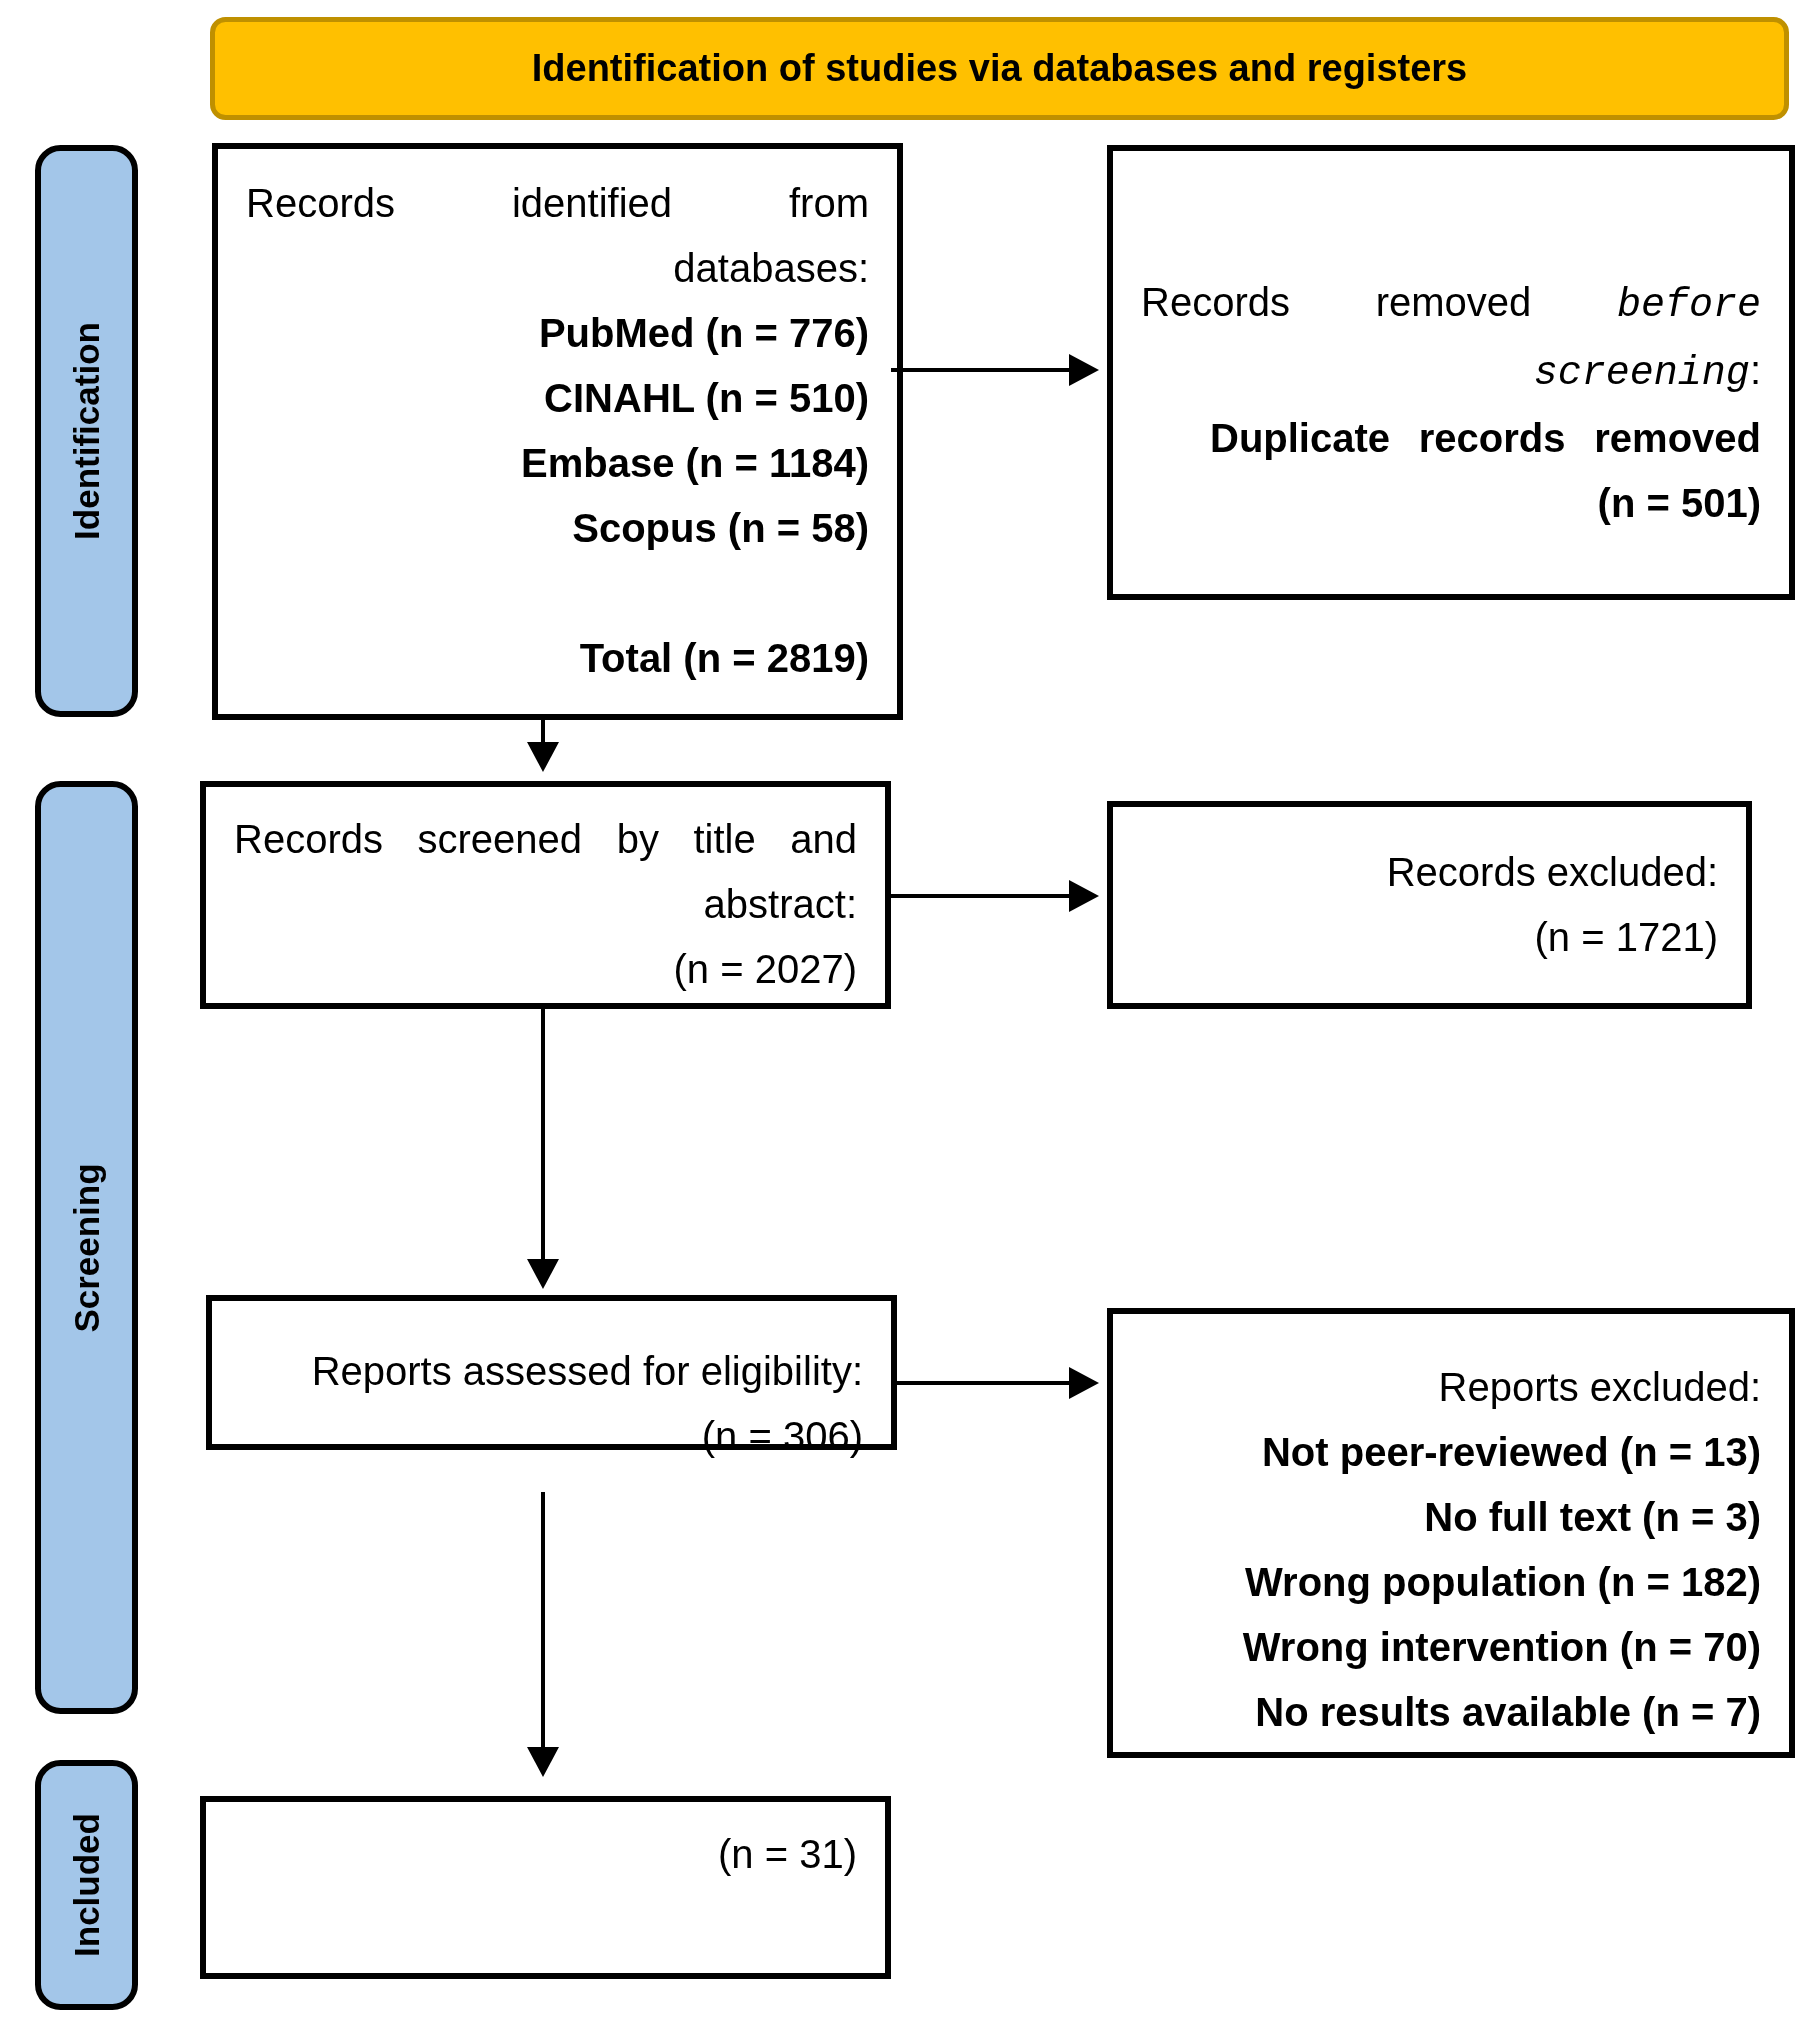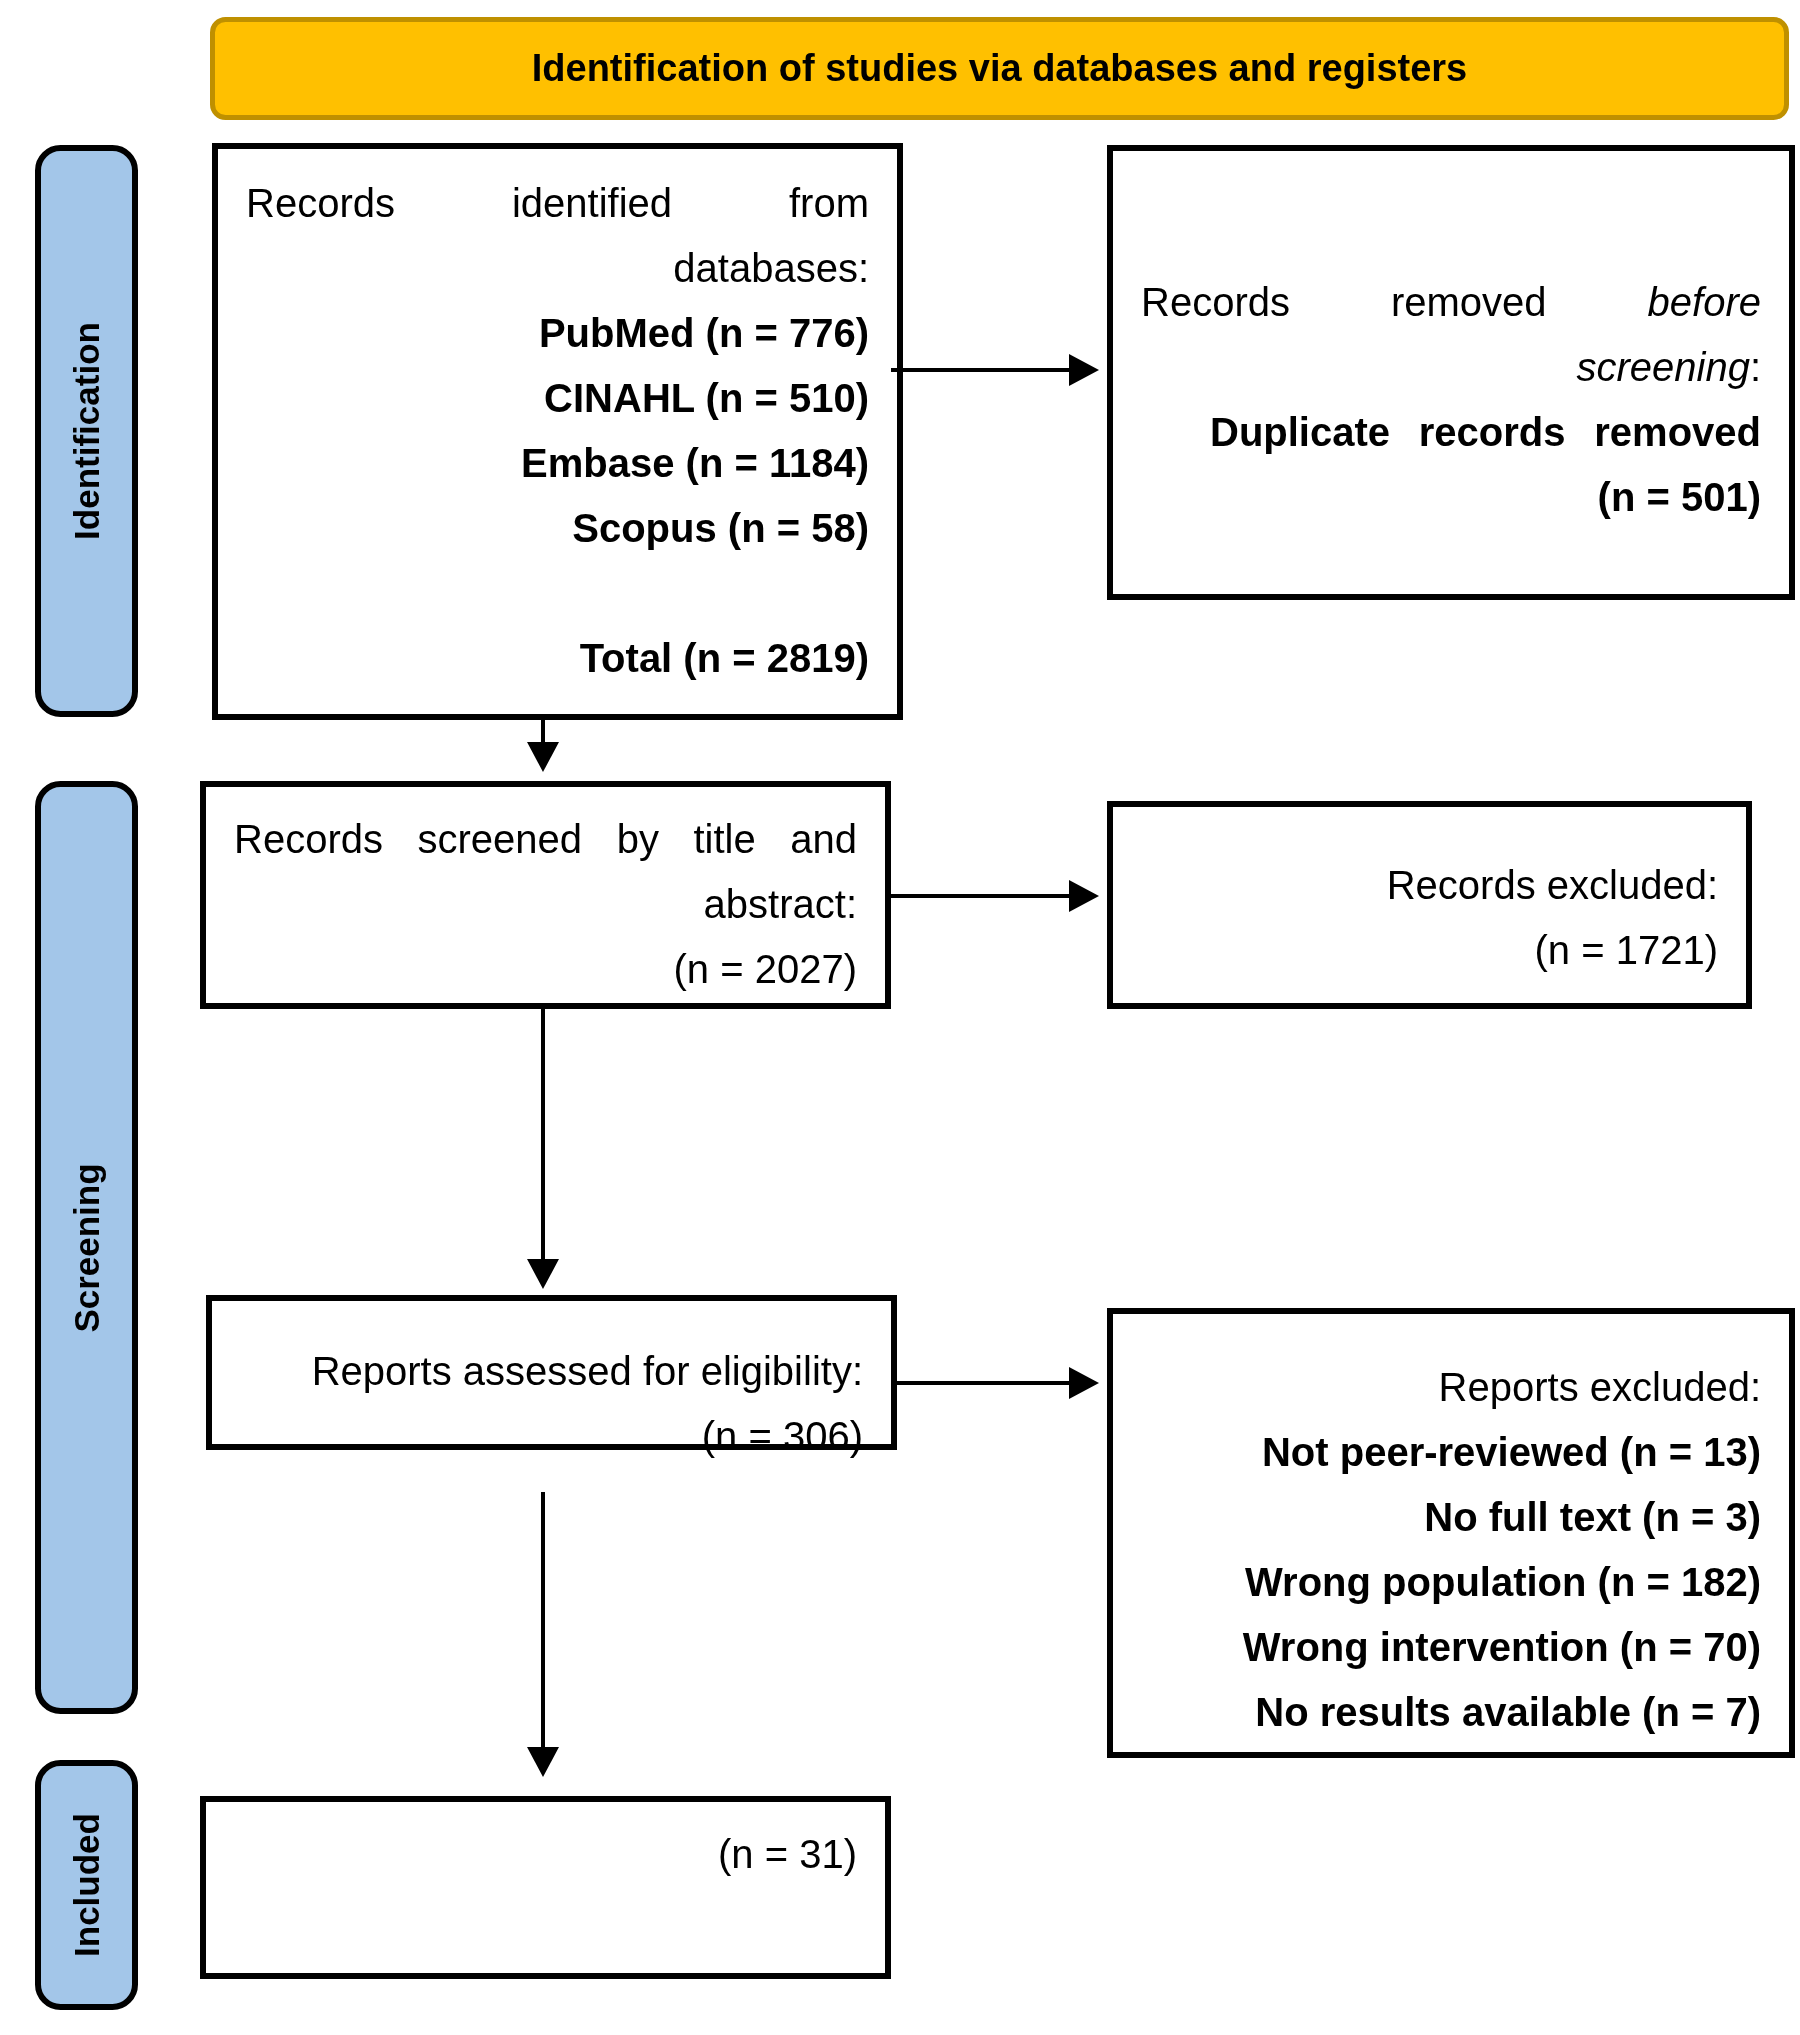--- a/index.html
+++ b/index.html
@@ -46,21 +46,21 @@
     position: absolute;
     background: #ffffff;
     border: 6.1px solid #000000;
     box-sizing: border-box;
     padding-left: 28px; padding-right: 28px;
     font-size: 40px;
   }
   .line { line-height: 65px; min-height: 65px; text-align: right; }
   .stretch { text-align: justify; text-align-last: justify; }
   .indent { padding-left: 69px; font-weight: bold; }
-  .it { font-style: italic; }
+  .it { font-style: italic; font-family: Liberation Mono, monospace; }
   
   .vline { position: absolute; width: 3.9px; background: #000000; }
   .hline { position: absolute; height: 3.9px; background: #000000; }
   .head-down {
     position: absolute; width: 0; height: 0;
     border-left: 16px solid transparent;
     border-right: 16px solid transparent;
     border-top: 30px solid #000000;
   }
   .head-right {
@@ -106,21 +106,21 @@
     <div class="line indent stretch">Duplicate records removed</div>
     <div class="line indent">(n = 501)</div>
   </div>
 
   <div class="fbox" style="left:184px; top:781px; width:691px; height:228px; padding-top:20px;">
     <div class="line stretch">Records screened by title and</div>
     <div class="line">abstract:</div>
     <div class="line">(n = 2027)</div>
   </div>
 
-  <div class="fbox" style="left:1091px; top:801px; width:645px; height:208px; padding-top:46px;">
+  <div class="fbox" style="left:1091px; top:801px; width:645px; height:208px; padding-top:33px;">
     <div class="line">Records excluded:</div>
     <div class="line">(n = 1721)</div>
   </div>
 
   <div class="fbox" style="left:190px; top:1295px; width:691px; height:155px; padding-top:38px;">
     <div class="line">Reports assessed for eligibility:</div>
     <div class="line">(n = 306)</div>
   </div>
 
   <div class="fbox" style="left:1091px; top:1308px; width:688px; height:450px; padding-top:41px;">

